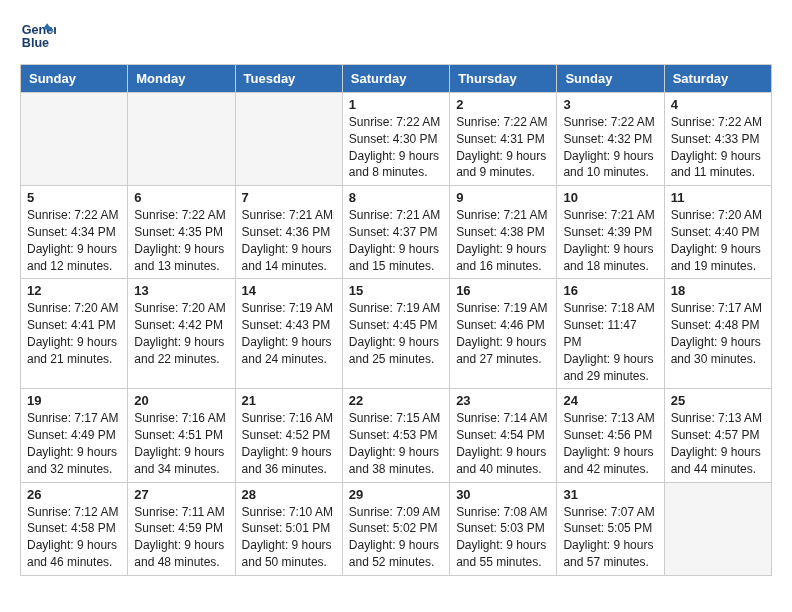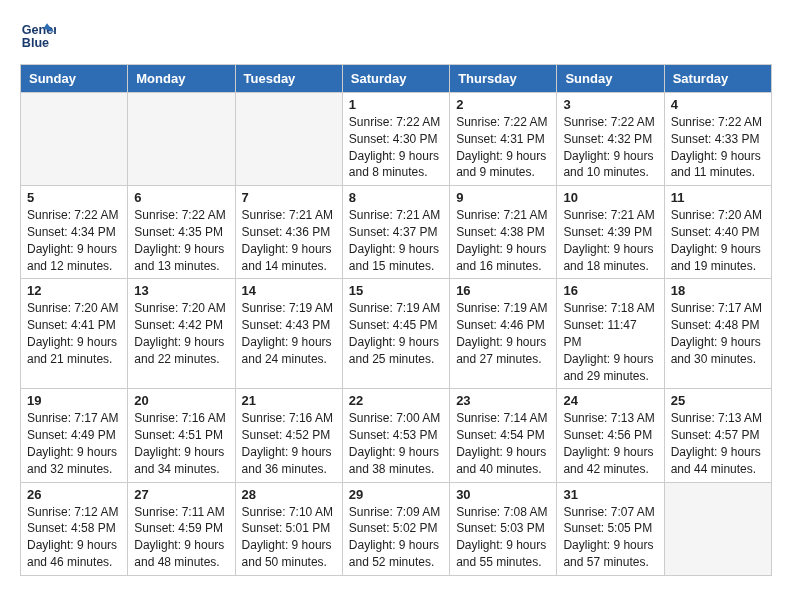--- a/index.html
+++ b/index.html
@@ -264,21 +264,21 @@
           </td>
           <td>
             <div class="day-num">21</div>
             <div class="day-detail" style="white-space: pre-line;">Sunrise: 7:16 AM
 Sunset: 4:52 PM
 Daylight: 9 hours
 and 36 minutes.</div>
           </td>
           <td>
             <div class="day-num">22</div>
-            <div class="day-detail" style="white-space: pre-line;">Sunrise: 7:00 AM
+            <div class="day-detail" style="white-space: pre-line;">Sunrise: 7:15 AM
 Sunset: 4:53 PM
 Daylight: 9 hours
 and 38 minutes.</div>
           </td>
           <td>
             <div class="day-num">23</div>
             <div class="day-detail" style="white-space: pre-line;">Sunrise: 7:14 AM
 Sunset: 4:54 PM
 Daylight: 9 hours
 and 40 minutes.</div>

